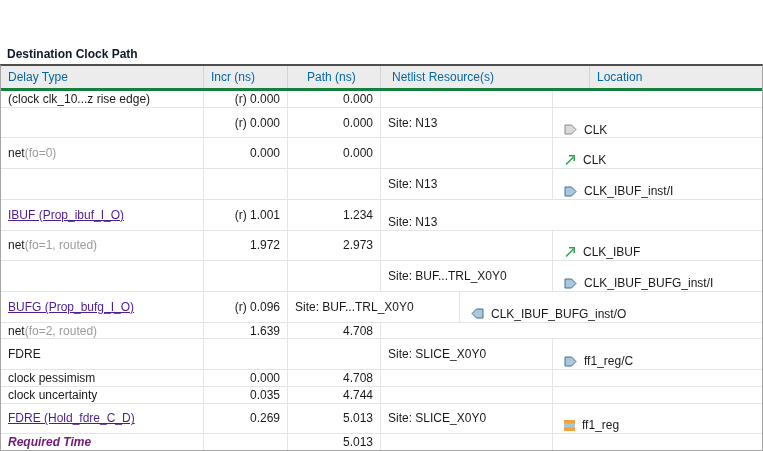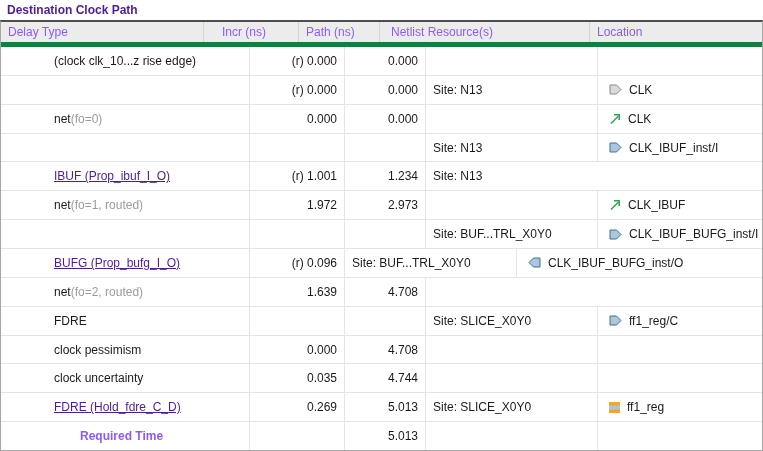--- a/index.html
+++ b/index.html
@@ -9,71 +9,70 @@
     font-family:"Liberation Sans", sans-serif;
     font-size:12px;color:#1a1a1a;
     background:#ffffff;
     display:flex;flex-direction:column;
     overflow:hidden;
   }
   .title{
     height:20px;flex:0 0 20px;
     display:flex;align-items:center;
     padding-left:7px;
-    font-weight:bold;color:#4c1d95;
+    font-weight:bold;color:#0f172a;margin-top:44px;
   }
   .table{
     flex:1 1 auto;
     display:flex;flex-direction:column;
     border-top:2px solid #4e4e4e;
     border-left:1px solid #a6a6a6;
     border-right:1px solid #a6a6a6;
     border-bottom:1px solid #a6a6a6;
     background:#fff;
   }
   .hrow{
     flex:0 0 25px;
     display:flex;
     background:#ececec;
-    border-bottom:5px solid #15803d;
-    color:#8b5cf6;
+    border-bottom:3px solid #15803d;
+    color:#0369a1;
     justify-content:center;
   }
   .hcell{
     display:flex;align-items:center;
     padding:0 7px;
     border-right:1px solid #d4d4d4;
     overflow:hidden;white-space:nowrap;
   }
   .hcell:last-child{border-right:none;}
   .body{flex:1 1 auto;display:flex;flex-direction:column;}
   .row{
     flex:1 1 auto;
     display:flex;
     border-bottom:1px solid #e4e4e4;
     background:#fff;
-    padding-left:46px;
   }
   .row:last-child{border-bottom:none;}
   .cell{
     display:flex;align-items:center;
     padding:0 7px;
     border-right:1px solid #e4e4e4;
     overflow:hidden;white-space:nowrap;
   }
-  .cell:last-child{border-right:none;}
+  .cell:last-child{border-right:none;margin-top:14px;}
   .c0{flex:0 0 203px;}
-  .c1{flex:0 0 84px;justify-content:flex-end;margin-left:11px;}
-  .c2{flex:0 0 81px;justify-content:flex-end;}
+  .c1{flex:0 0 84px;justify-content:flex-end;}
+  .c2{flex:0 0 81px;justify-content:flex-end;margin-left:12px;}
   .c3{flex:0 0 172px;}
   .c4{flex:1 1 auto;padding-left:11px;}
   .h1,.h2{justify-content:flex-start;}
   .muted{color:#9c9c9c;}
   .lnk{color:#4c1d95;text-decoration:underline;cursor:pointer;}
-  .total{font-weight:bold;color:#8b5cf6;margin-left:26px;}
+  .total{font-weight:bold;font-style:italic;color:#701a75;}
   .icon{display:inline-flex;align-items:center;margin-right:7px;flex:0 0 auto;}
   .icon svg{display:block;}
 </style>
 </head>
 <body>
 
 <div class="app">
   <div class="title">Destination Clock Path</div>
   <div class="table">
     <div class="hrow">

